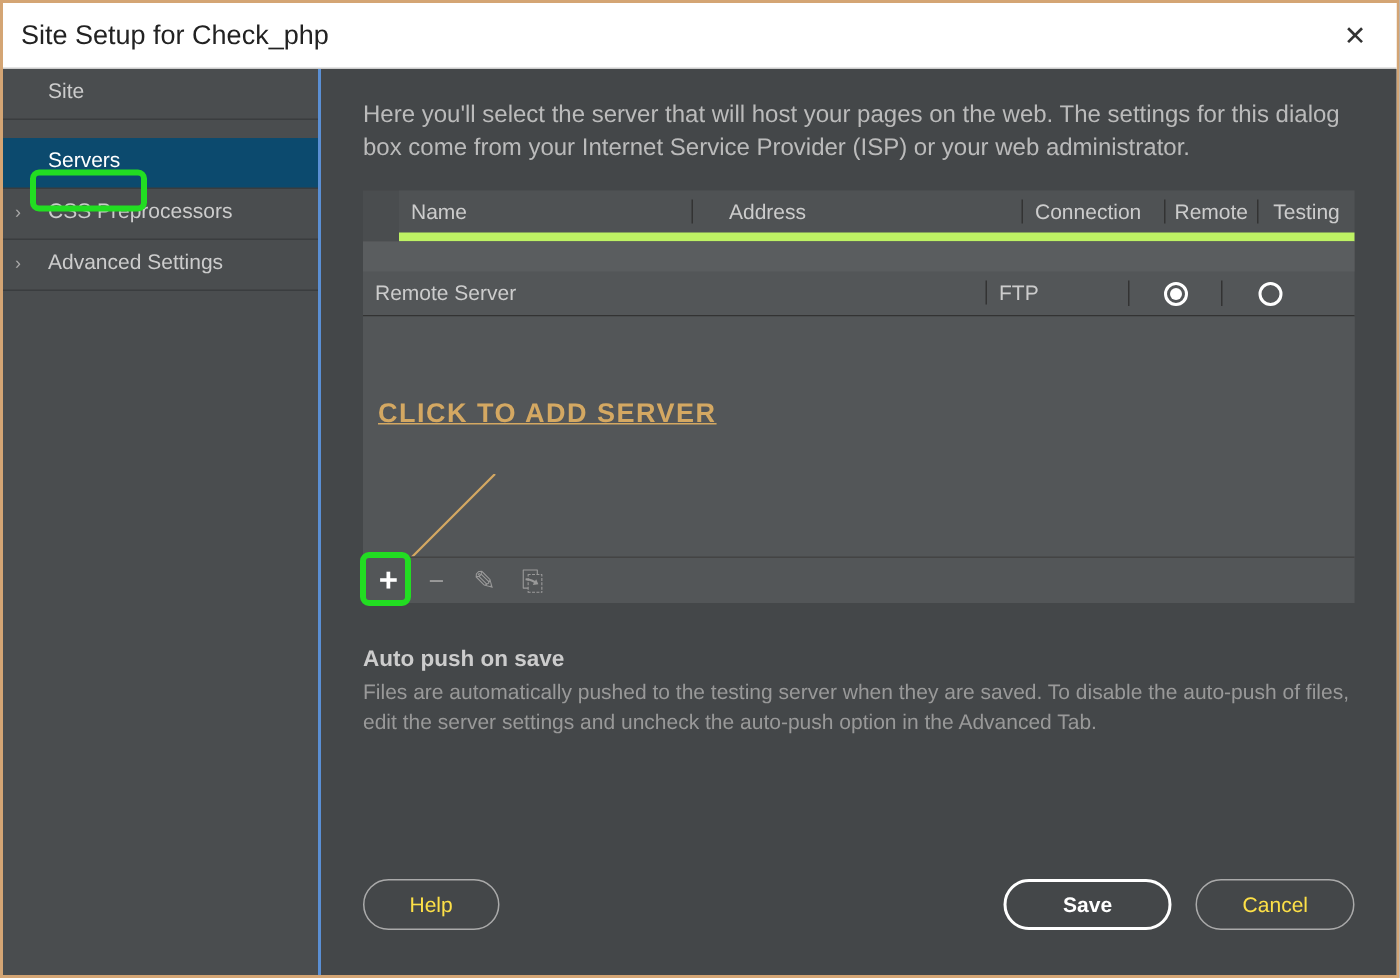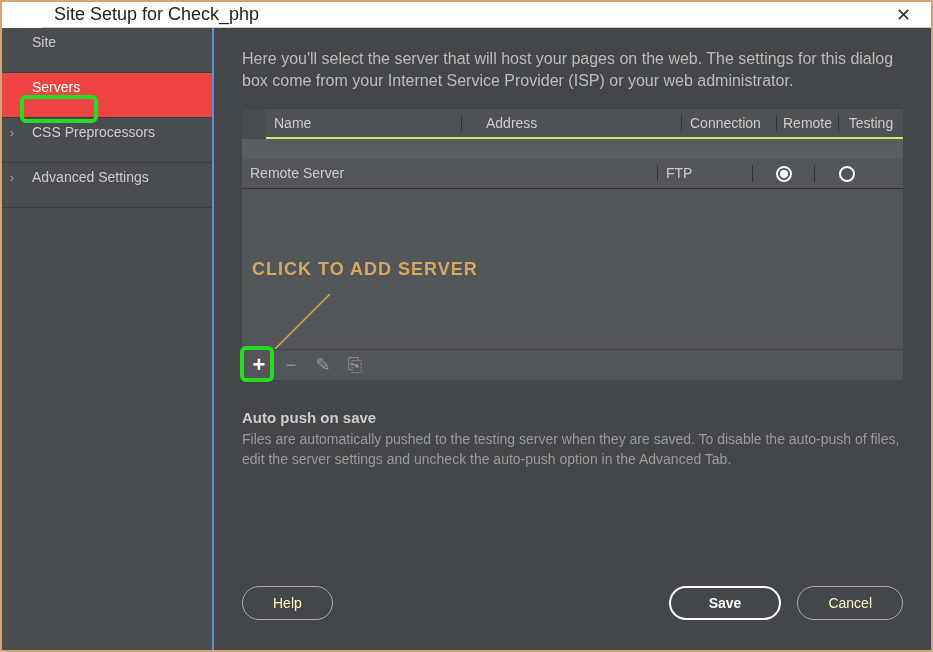--- a/index.html
+++ b/index.html
@@ -12,28 +12,27 @@
     }
     .window {
       width: 100%;
       height: 100%;
       border: 2px solid #d4a574;
       display: flex;
       flex-direction: column;
       background: #fff;
     }
     .titlebar {
-      height: 26px;
+      height: 44px;
       background: #fff;
       display: flex;
       align-items: center;
       justify-content: space-between;
       padding: 0 12px;
       border-bottom: 1px solid #ccc;
-      margin-left: 40px;
     }
     .titlebar-title {
       font-size: 18px;
       color: #222;
     }
     .close-btn {
       font-size: 18px;
       color: #333;
       cursor: pointer;
       padding: 4px 8px;
@@ -45,30 +44,31 @@
       position: relative;
     }
     .sidebar {
       width: 230px;
       background: #4a4d4f;
       border-right: 2px solid #5a8fd4;
       display: flex;
       flex-direction: column;
     }
     .sidebar-item {
-      padding: 6px 12px 22px 30px;
+      padding: 6px 12px 11px 30px;
       color: #ccc;
       font-size: 14px;
       cursor: pointer;
       position: relative;
       border-bottom: 1px solid #3a3d3f;
     }
     .sidebar-item.selected {
-      background: #ef4444;
+      background: #0c4a6e;
       color: #fff;
+      margin-top: 12px;
     }
     .sidebar-item .chevron {
       position: absolute;
       left: 8px;
       top: 8px;
       color: #aaa;
       font-size: 12px;
     }
     .green-highlight-sidebar {
       position: absolute;
@@ -93,21 +93,21 @@
       font-size: 16px;
       color: #bbb;
       line-height: 1.4;
       margin-bottom: 16px;
     }
     .server-table {
       background: #4a4d4f;
     }
     .table-header {
       display: flex;
-      border-bottom: 2px solid #bef264;
+      border-bottom: 6px solid #bef264;
       padding: 6px 0;
       background: #4f5254;
       margin-left: 24px;
     }
     .table-header span, .table-row span {
       font-size: 14px;
       color: #ccc;
     }
     .col-name { width: 195px; padding-left: 8px; }
     .col-address { width: 220px; border-left: 1px solid #333; padding-left: 24px; }
@@ -147,25 +147,26 @@
       left: 2px;
     }
     .table-empty {
       height: 160px;
       background: #535658;
       position: relative;
     }
     .annotation-text {
       position: absolute;
       left: 10px;
-      top: 70px;
+      top: 54px;
       color: #d4a862;
       font-size: 18px;
       font-weight: bold;
       letter-spacing: 1px;
+      text-decoration: underline;
     }
     .annotation-line {
       position: absolute;
       left: 28px;
       top: 105px;
       width: 80px;
       height: 60px;
       pointer-events: none;
     }
     .toolbar {
@@ -218,21 +219,21 @@
     .button-row {
       margin-top: auto;
       display: flex;
       justify-content: space-between;
       padding-bottom: 10px;
     }
     .btn {
       border: 1px solid #aaa;
       border-radius: 18px;
       padding: 7px 30px;
-      color: #fef9c3;
+      color: #fde047;
       font-size: 14px;
       cursor: pointer;
       background: transparent;
     }
     .btn.primary {
       border: 2px solid #fff;
       color: #fff;
       font-weight: bold;
       padding: 7px 38px;
     }

